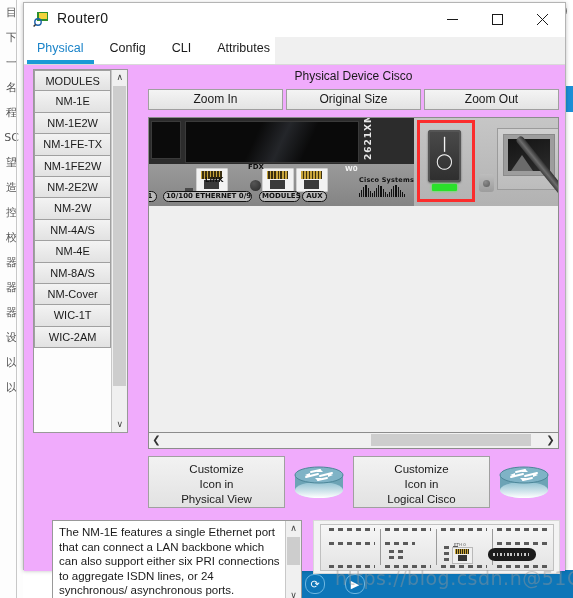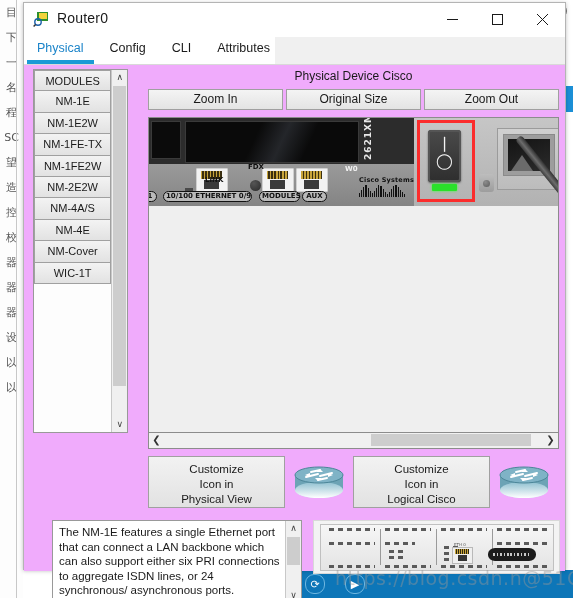--- a/index.html
+++ b/index.html
@@ -747,24 +747,27 @@
     <div class="body">
 
       <div class="modlist-wrap">
         <div class="modlist" id="modlist">
             <div class="mod-item">MODULES</div>
             <div class="mod-item">NM-1E</div>
             <div class="mod-item">NM-1E2W</div>
             <div class="mod-item">NM-1FE-TX</div>
             <div class="mod-item">NM-1FE2W</div>
             <div class="mod-item">NM-2E2W</div>
+            <div class="mod-item">NM-2W</div>
             <div class="mod-item">NM-4A/S</div>
             <div class="mod-item">NM-4E</div>
+            <div class="mod-item">NM-8A/S</div>
             <div class="mod-item">NM-Cover</div>
             <div class="mod-item">WIC-1T</div>
+            <div class="mod-item">WIC-2AM</div>
           </div>
         <div class="mod-scroll">
           <div class="arw up">∧</div>
           <div class="thumb"></div>
           <div class="arw dn">∨</div>
         </div>
       </div>
 
       <div class="dev-title">Physical Device Cisco</div>
       <div class="zoombar">

